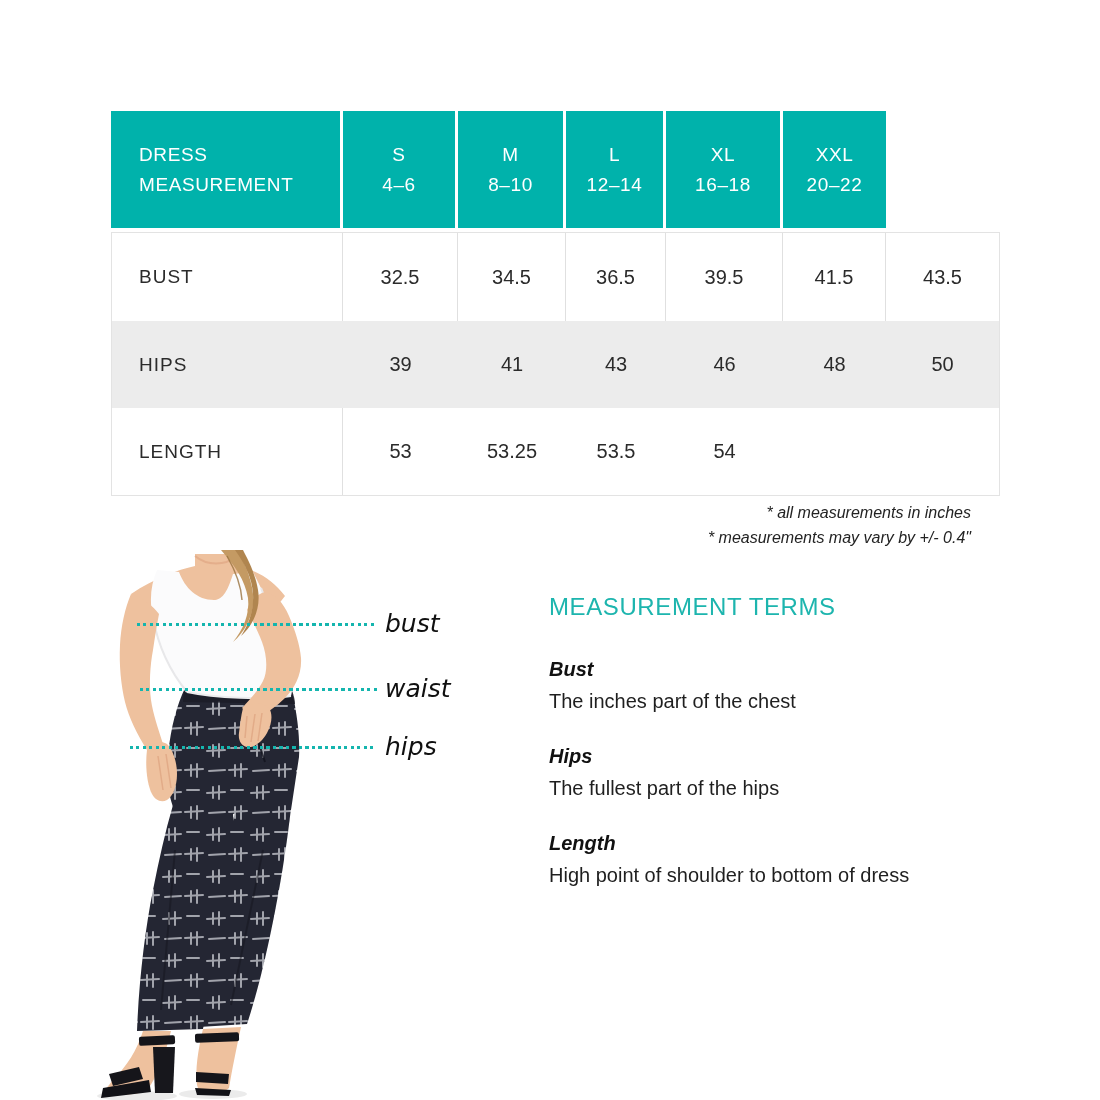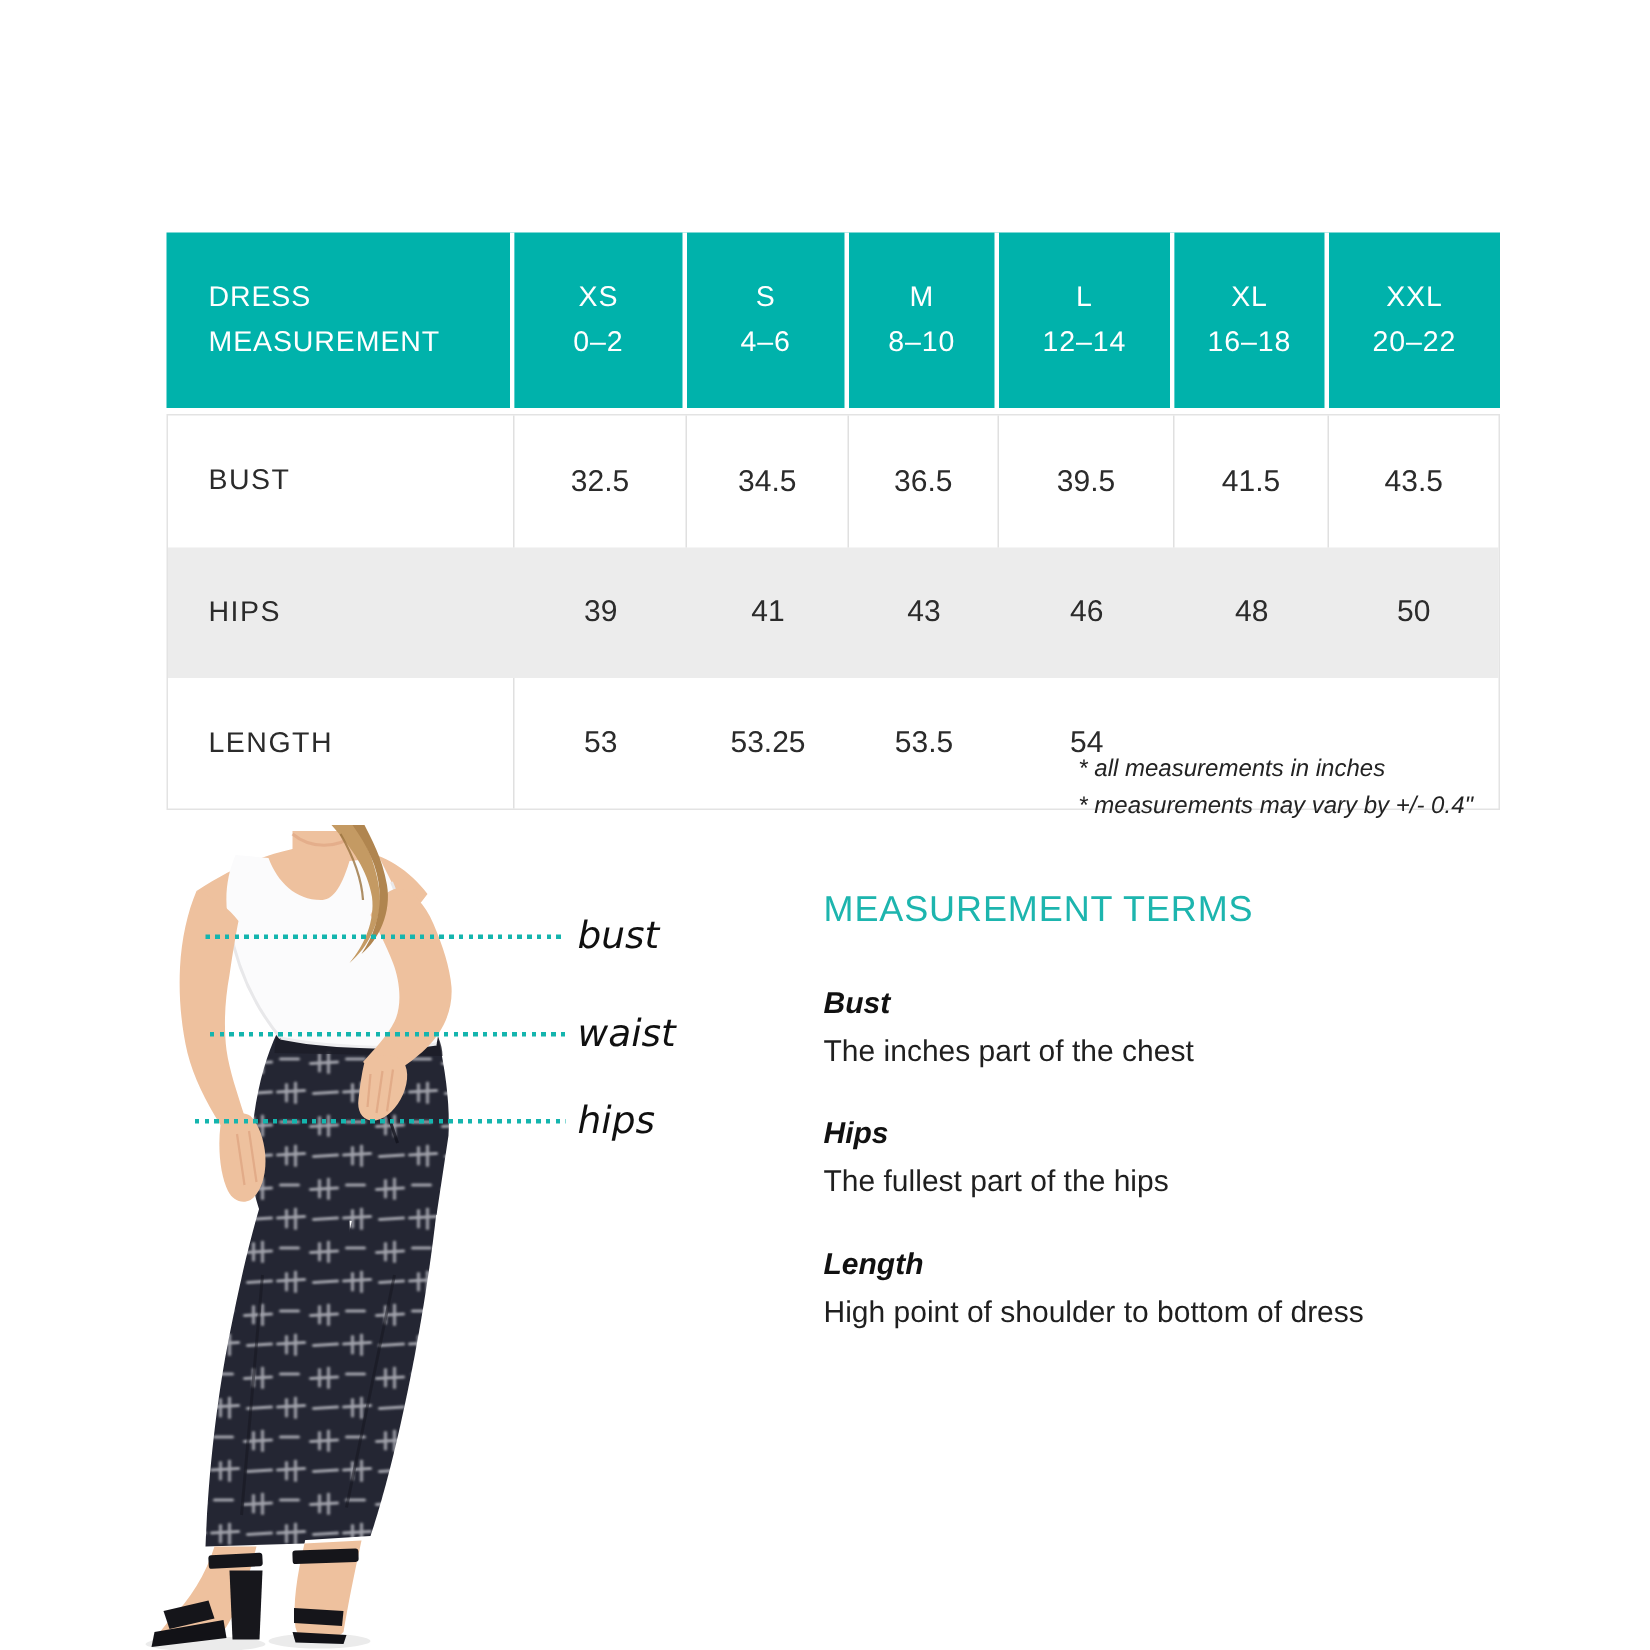--- a/index.html
+++ b/index.html
@@ -3,21 +3,21 @@
 <meta charset="utf-8">
 <style>
   html,body{margin:0;padding:0;}
   body{
     width:1100px;height:1100px;position:relative;background:#ffffff;
     font-family:"Liberation Sans", sans-serif;color:#232323;overflow:hidden;
   }
 
   
   .size-table{position:absolute;left:111px;top:111px;width:889px;}
-  .thead{display:grid;grid-template-columns:232px 115px 108px 100px 117px 103px 114px;height:117px;margin-top:44px;}
+  .thead{display:grid;grid-template-columns:232px 115px 108px 100px 117px 103px 114px;height:117px;}
   .th{
     background:#00b2ab;color:#ffffff;display:flex;flex-direction:column;
     justify-content:center;align-items:center;font-size:19px;line-height:30px;
     letter-spacing:0.6px;border-right:3px solid #ffffff;box-sizing:border-box;
     font-weight:400;
   }
   .th:last-child{border-right:none;justify-content:center;}
   .th.first{align-items:flex-start;padding-left:28px;}
   .tbody{margin-top:4px;border:1px solid #e3e3e3;box-sizing:border-box;background:#fff;}
   .trow{display:grid;grid-template-columns:231px 115px 108px 100px 117px 103px 113px;height:88px;}
@@ -27,21 +27,21 @@
     display:flex;align-items:center;justify-content:center;
     font-size:20px;color:#2b2b2b;box-sizing:border-box;
   }
   .td.label{justify-content:flex-start;padding-left:27px;font-size:19px;letter-spacing:1px;}
   .trow.bust .td{border-right:1px solid #e0e0e0;}
   .trow.bust .td:last-child{border-right:none;}
   .trow.length .td.label{border-right:1px solid #e0e0e0;}
 
   
   .footnotes{
-    position:absolute;top:500px;right:118px;text-align:left;
+    position:absolute;top:500px;right:129px;text-align:right;
     font-style:italic;font-size:16px;line-height:25px;color:#232323;
   }
 
   
   .figure{position:absolute;left:95px;top:550px;width:345px;height:550px;}
   .figure svg{position:absolute;left:0;top:0;}
   .measure-line{
     position:absolute;height:3px;
     background:repeating-linear-gradient(90deg,#14b5ae 0 3px,transparent 3px 6.5px);
   }
@@ -69,24 +69,20 @@
 </head>
 <body>
 
 <div>
 
   <section class="size-table">
     <div class="thead">
       <div class="th first">
         <span>DRESS</span>
         <span>MEASUREMENT</span>
-      </div>
-      <div class="th">
-        <span>XS</span>
-        <span>0–2</span>
       </div>
       <div class="th">
         <span>S</span>
         <span>4–6</span>
       </div>
       <div class="th">
         <span>M</span>
         <span>8–10</span>
       </div>
       <div class="th">

